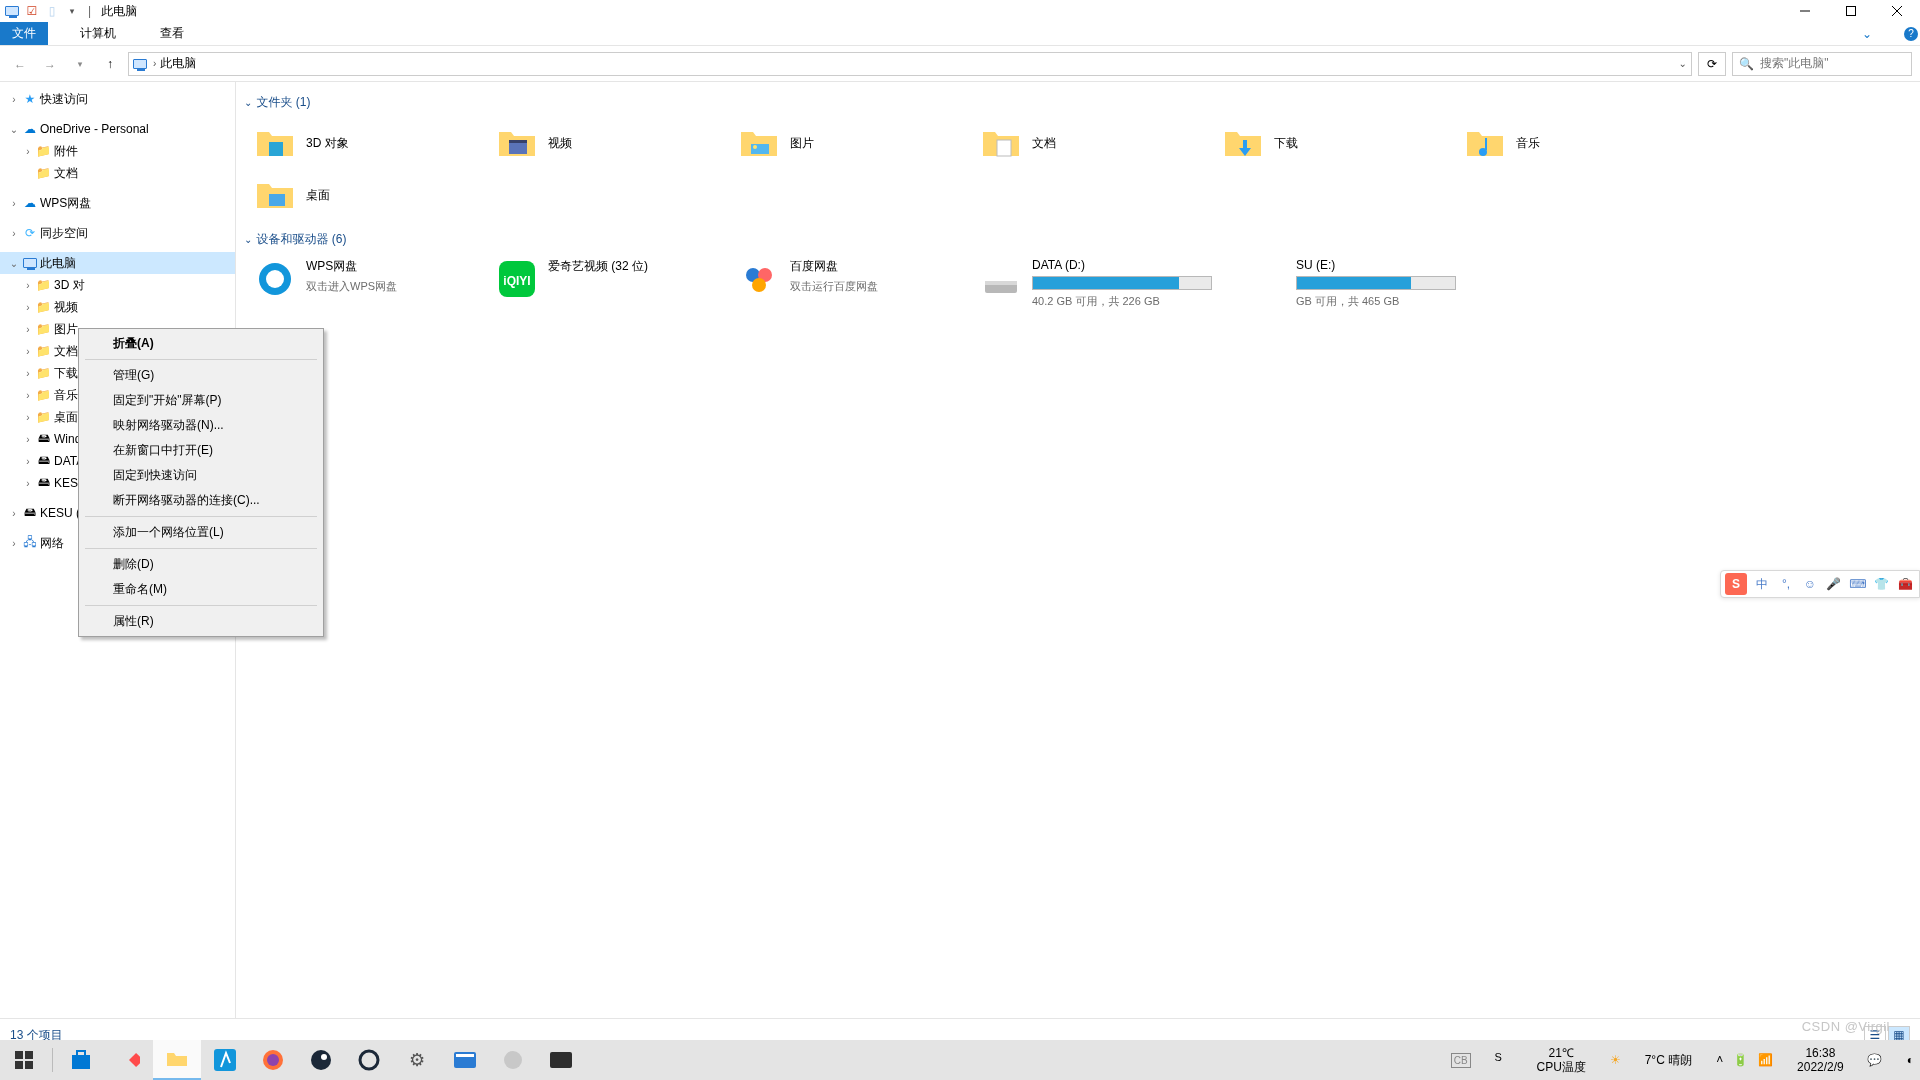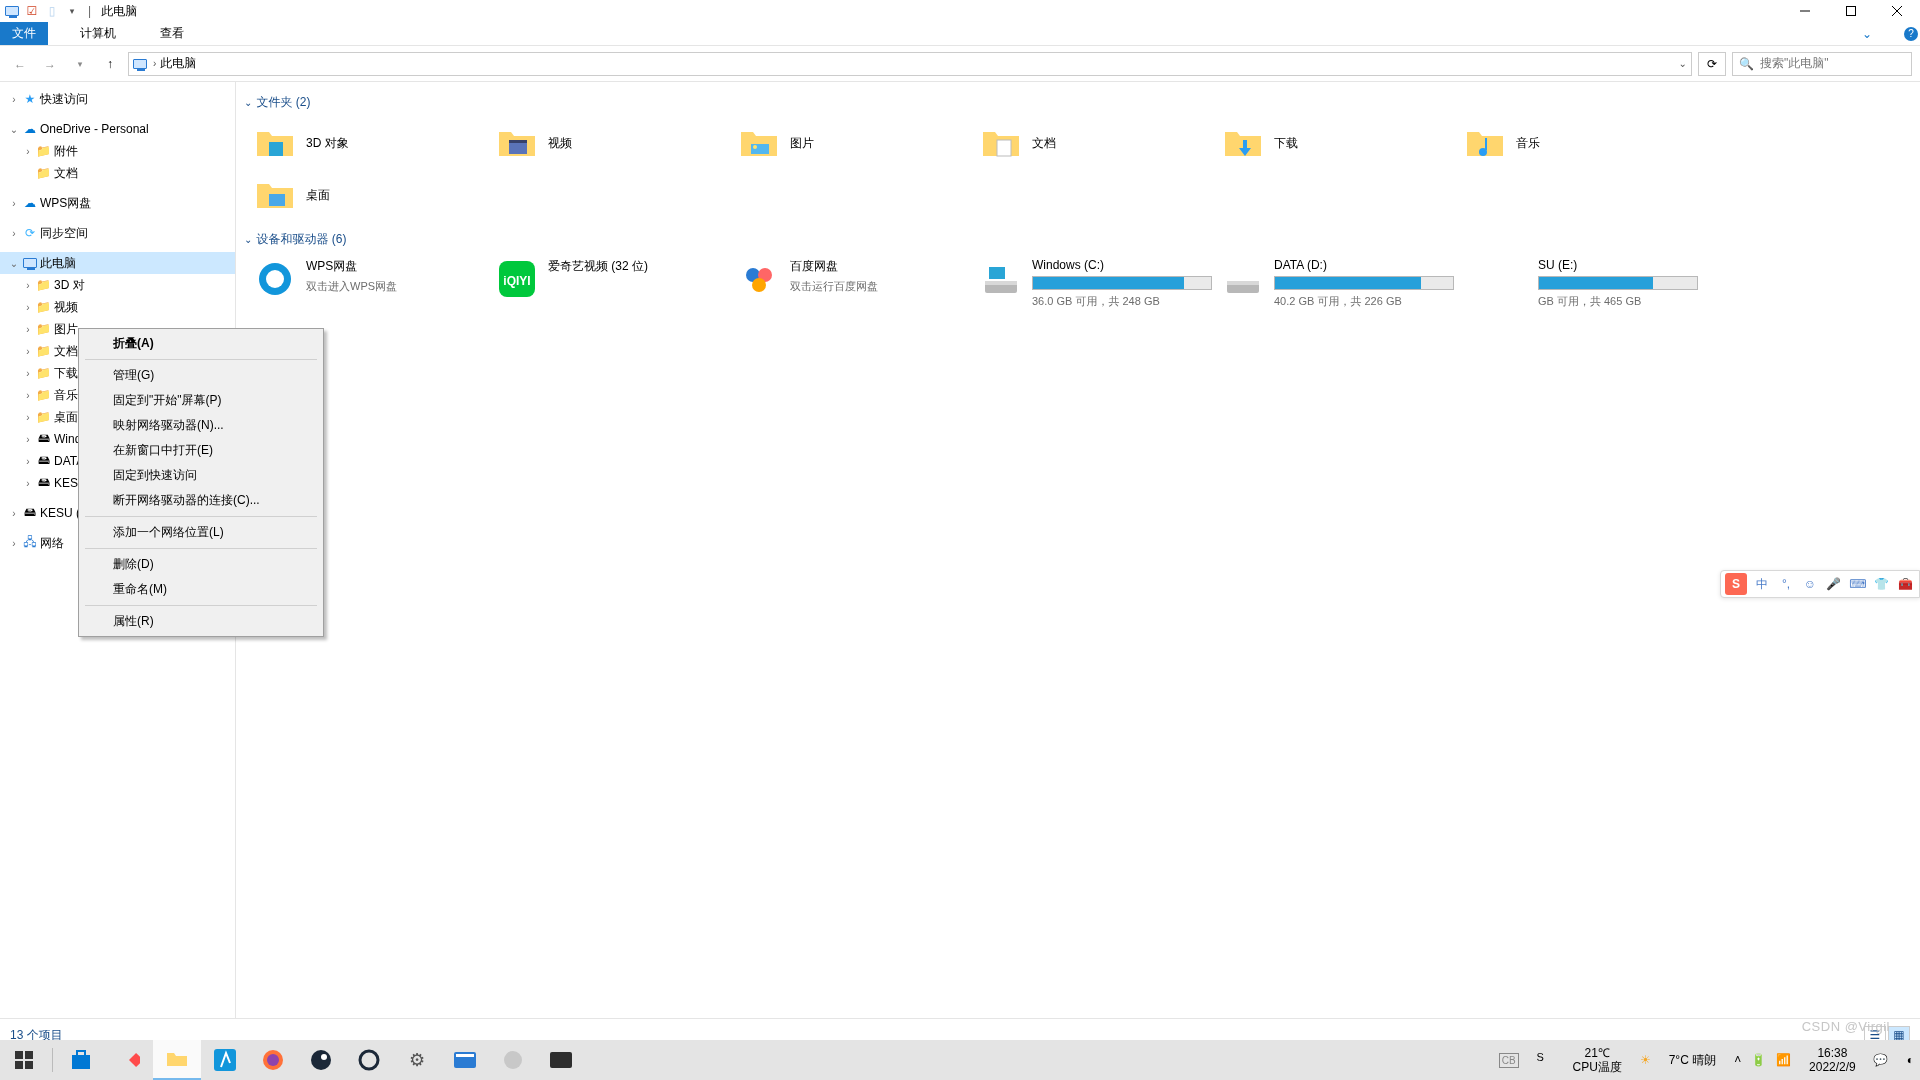--- a/index.html
+++ b/index.html
@@ -49,21 +49,21 @@
 .ctxmenu .mi { padding:4px 12px 4px 32px; color:#000; white-space:nowrap; position:relative; }
 .ctxmenu .mi.bold { font-weight:700; }
 .ctxmenu .msep { height:1px; background:#d0d0d0; margin:3px 4px; }
 .status { height:22px; border-top:1px solid #e5e5e5; display:flex; align-items:center; padding:16px 10px; color:#1a4e8a; font-size:12px; }
 .status .views { margin-left:auto; display:flex; gap:2px; }
 .status .views div { width:22px; height:18px; border:1px solid #ccc; display:flex; align-items:center; justify-content:center; }
 .taskbar { position:absolute; bottom:0; left:0; right:0; height:40px; background:#e4e4e4; display:flex; align-items:center; }
 .taskbar .tbtn { width:48px; height:40px; display:flex; align-items:center; justify-content:center; }
 .taskbar .tbtn.active { background:#fafafa; border-bottom:2px solid #76b9ed; }
 .taskbar .spacer { flex:1; }
-.tray { display:flex; align-items:center; height:40px; gap:18px; padding-right:6px; color:#000; }
+.tray { display:flex; align-items:center; height:40px; gap:24px; padding-right:6px; color:#000; }
 .tray .stack { display:flex; flex-direction:column; align-items:center; line-height:14px; font-size:11px; }
 .tray .icons { display:flex; align-items:center; gap:10px; }
 .imetool { position:absolute; right:0; top:570px; background:#fff; border:1px solid #d8d8d8; border-radius:4px 0 0 4px; display:flex; align-items:center; padding:2px 4px; gap:6px; box-shadow:0 1px 4px rgba(0,0,0,.1); }
 .imetool .slogo { width:22px; height:22px; background:#fd6853; border-radius:3px; display:flex; align-items:center; justify-content:center; color:#fff; font-weight:700; }
 .imetool .ii { width:18px; height:18px; display:flex; align-items:center; justify-content:center; color:#4b7dc9; }
 .watermark { position:absolute; right:30px; bottom:46px; color:#c6c6c6; font-size:13px; letter-spacing:.5px; }
 
 .folder-svg { fill:#ffd66e; }
 .pc-ico{display:inline-block;width:14px;height:10px;border:1px solid #2a7bd3;border-radius:1px;position:relative;background:#cfe6ff}
 .pc-ico:after{content:"";position:absolute;bottom:-3px;left:3px;width:8px;height:2px;background:#2a7bd3}
@@ -236,21 +236,21 @@
     <div class="node">
         <span class="tw">›</span>
         <span class="ic" style="color:#2a7bd3">🖧</span>
         <span>网络</span>
       </div>
   </div>
 
   <div class="content">
     <div class="grp-hdr">
         <span class="chev">⌄</span>
-        <span>文件夹 (2)</span>
+        <span>文件夹 (1)</span>
       </div>
     <div class="grid">
       <div class="fitem">
           <div class="fic">
             <svg width="40" height="34" viewBox="0 0 40 34">
               <path class="folder-svg" d="M2 6h12l3 4h21v20H2z"></path>
               <rect x="14" y="16" width="14" height="14" fill="#29a5d6"></rect>
             </svg>
           </div>
           <div class="flab">3D 对象</div>
@@ -346,36 +346,20 @@
         <div class="dic">
             <svg width="40" height="40">
               <circle cx="14" cy="16" r="7" fill="#2a7bd3"></circle>
               <circle cx="26" cy="16" r="7" fill="#f66"></circle>
               <circle cx="20" cy="26" r="7" fill="#ffa500"></circle>
             </svg>
           </div>
         <div class="dinfo">
             <div class="dname">百度网盘</div>
             <div class="dsub">双击运行百度网盘</div>
-          </div>
-      </div>
-      <div class="drv">
-        <div class="dic">
-            <svg width="40" height="40">
-              <rect x="4" y="22" width="32" height="12" rx="2" fill="#b8b8b8"></rect>
-              <rect x="4" y="22" width="32" height="4" fill="#d8d8d8"></rect>
-              <rect x="8" y="8" width="16" height="12" fill="#29a5d6"></rect>
-            </svg>
-          </div>
-        <div class="dinfo">
-            <div class="dname">Windows (C:)</div>
-            <div class="bar">
-              <div class="fill" style="width:85%"></div>
-            </div>
-            <div class="dsub">36.0 GB 可用，共 248 GB</div>
           </div>
       </div>
       <div class="drv">
         <div class="dic">
             <svg width="40" height="40">
               <rect x="4" y="22" width="32" height="12" rx="2" fill="#b8b8b8"></rect>
               <rect x="4" y="22" width="32" height="4" fill="#d8d8d8"></rect>
             </svg>
           </div>
         <div class="dinfo">

